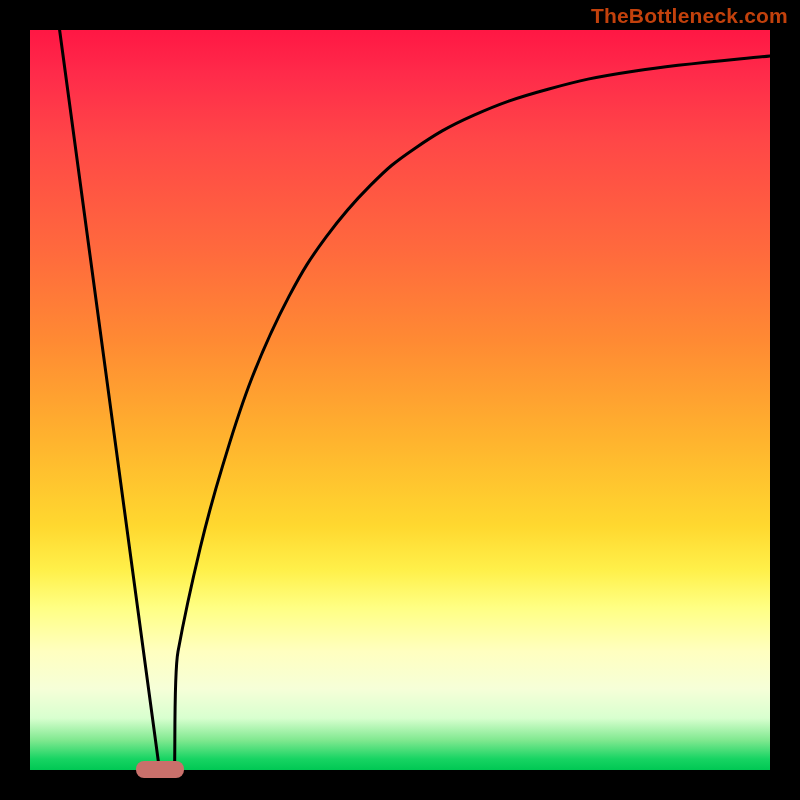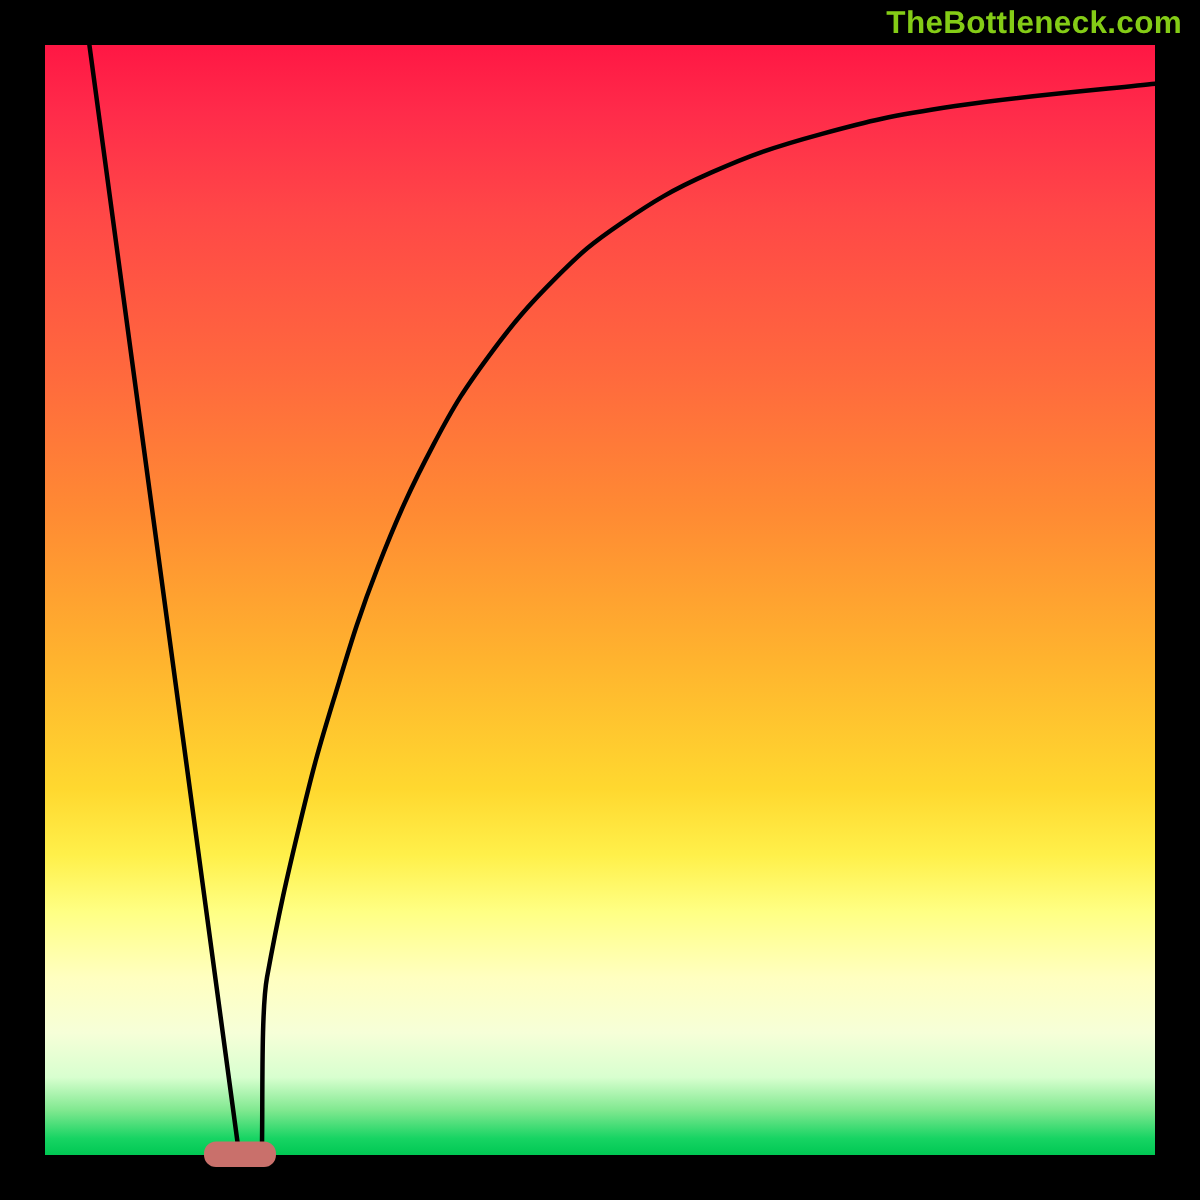--- a/index.html
+++ b/index.html
@@ -42,21 +42,21 @@
       #d8ffcf 93%,
       #7fe88f 96%,
       #17d463 98.5%,
       #00c853 100%
     );
   }
   .watermark {
     position: absolute;
     top: 4px;
     right: 12px;
-    color: #84cc16;
+    color: #c2410c;
     font-size: 21px;
     font-weight: 600;
     letter-spacing: 0.2px;
     user-select: none;
   }
   svg.curve-layer {
     position: absolute;
     top: 0;
     left: 0;
     width: 740px;

